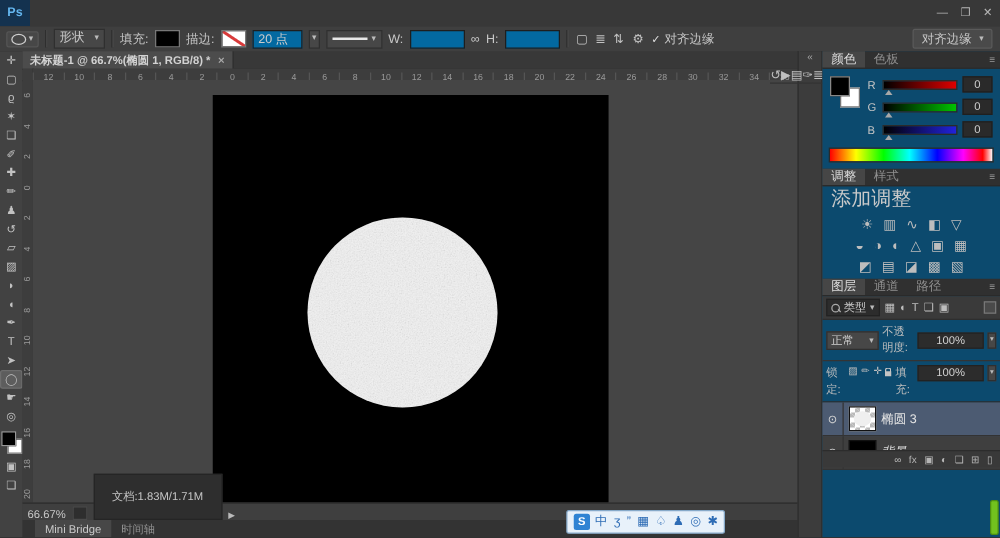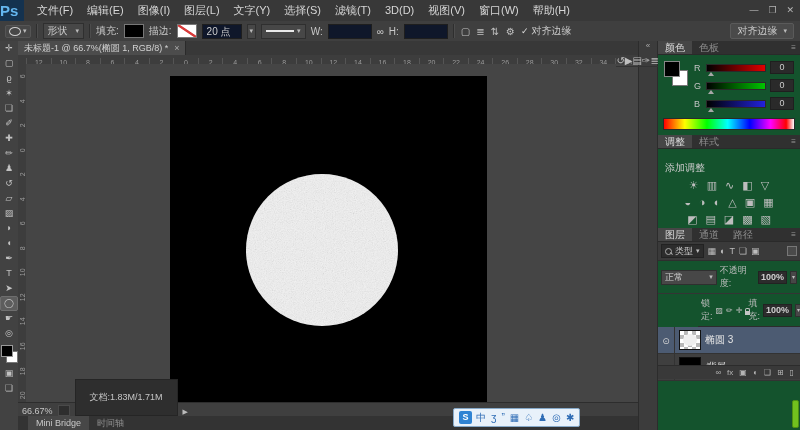--- a/index.html
+++ b/index.html
@@ -3,40 +3,40 @@
 <meta charset="utf-8">
 <style>
   html,body{margin:0;padding:0;background:#222;}
   #app{position:relative;width:800px;height:430px;overflow:hidden;background:#454545;
        font-family:"Liberation Sans","DejaVu Sans",sans-serif;font-size:11px;color:#cfcfcf;
        -webkit-font-smoothing:antialiased;}
   
   .menubar{position:absolute;top:0;left:0;right:0;height:21px;background:#383838;
            border-bottom:1px solid #2a2a2a;display:flex;align-items:center;}
   .pslogo{width:24px;height:21px;background:#14324f;color:#64b6ef;font-weight:bold;
-          font-size:15px;text-align:left;line-height:21px;}
+          font-size:10px;text-align:center;line-height:21px;}
   .menus{display:flex;align-items:center;margin-left:6px;}
   .menu-item{padding:0 7px;font-size:11px;color:#d6d6d6;line-height:21px;cursor:default;}
   .winctl{margin-left:auto;display:flex;align-items:center;padding-right:6px;gap:10px;}
   .wbtn{color:#b5b5b5;font-size:9px;line-height:21px;}
   
   .optionsbar{position:absolute;top:21px;left:0;right:0;height:20px;background:#3f3f3f;
               border-bottom:1px solid #2b2b2b;display:flex;align-items:center;gap:5px;
               padding-left:5px;font-size:10px;color:#c8c8c8;white-space:nowrap;}
   .sep{width:1px;height:14px;background:#2e2e2e;border-right:1px solid #4c4c4c;}
   .tool-chip{display:flex;align-items:center;gap:2px;padding:1px 3px;border:1px solid #555;
              border-radius:2px;background:#474747;}
   .ellipse-glyph{display:inline-block;width:10px;height:7px;border:1px solid #cfcfcf;border-radius:50%;}
   .caret{font-size:7px;color:#bbb;}
   .select{display:flex;align-items:center;gap:8px;background:#474747;border:1px solid #2f2f2f;
           padding:0 4px;height:14px;line-height:14px;}
   .swatch{display:inline-block;width:18px;height:12px;border:1px solid #777;}
   .fill-swatch{background:#000;}
   .stroke-swatch{background:linear-gradient(to top right,#fff 42%,#d83a3a 46%,#d83a3a 54%,#fff 58%);}
-  .field{display:inline-block;background:#0f172a;border:1px solid #1e1e1e;height:13px;
+  .field{display:inline-block;background:#0369a1;border:1px solid #1e1e1e;height:13px;
          line-height:13px;padding:0 4px;min-width:30px;color:#ccc;}
   .field.small{min-width:34px;}
   .caretbox{display:inline-block;background:#474747;border:1px solid #2f2f2f;height:13px;
             line-height:12px;padding:0 2px;font-size:7px;color:#bbb;}
   .stroke-type{display:flex;align-items:center;gap:3px;background:#474747;border:1px solid #2f2f2f;
                height:13px;padding:0 4px;}
   .stroke-type .line{display:inline-block;width:28px;height:2px;background:#e8e8e8;}
   .obicons{display:flex;gap:4px;}
   .obicon{font-size:10px;color:#c2c2c2;padding:0 1px;}
   .check{display:flex;align-items:center;gap:3px;}
@@ -49,21 +49,21 @@
            border-right:1px solid #333;display:flex;flex-direction:column;align-items:center;}
   .tool{width:16px;height:15px;line-height:15px;text-align:center;font-size:9px;color:#c2c2c2;}
   .tool .tglyph{font-size:9px;}
   .tool.selected{background:#5d5d5d;border:1px solid #6e6e6e;border-radius:2px;height:13px;line-height:13px;}
   .colorchips{position:relative;width:16px;height:18px;margin-top:4px;}
   .fgchip{position:absolute;left:0;top:0;width:10px;height:10px;background:#000;border:1px solid #999;z-index:2;}
   .bgchip{position:absolute;left:5px;top:6px;width:10px;height:10px;background:#fff;border:1px solid #777;}
   .toolbar .modebtn{margin-top:3px;}
   
   .docarea{position:absolute;top:41px;left:18px;right:160px;bottom:0;background:#454545;}
-  .tabbar{position:absolute;top:0;left:0;right:0;height:14px;background:#383838;border-bottom:1px solid #2c2c2c;}
+  .tabbar{position:absolute;top:0;left:0;right:0;height:14px;background:#383838;border-bottom:1px solid #2c2c2c;font-weight:bold;}
   .doctab{position:absolute;left:0;top:0;height:14px;background:#4c4c4c;display:flex;align-items:center;
           gap:6px;padding:0 6px;border-right:1px solid #2a2a2a;}
   .doctitle{font-size:9px;color:#d2d2d2;}
   .tabclose{font-size:9px;color:#aaa;}
   .hruler{position:absolute;top:14px;left:8px;right:0;height:9px;background:#3d3d3d;
           border-bottom:1px solid #2e2e2e;overflow:hidden;white-space:nowrap;}
   .hruler .rnum{display:inline-block;width:24.55px;text-align:center;font-size:7px;color:#9a9a9a;
                 border-left:1px solid #555;height:9px;line-height:9px;box-sizing:border-box;}
   .vruler{position:absolute;top:23px;left:0;width:8px;bottom:27px;background:#3d3d3d;
           border-right:1px solid #2e2e2e;overflow:hidden;}
@@ -83,61 +83,61 @@
   .btab{font-size:9px;padding:0 8px;height:14px;line-height:14px;color:#8f8f8f;}
   .btab.active{background:#474747;color:#c9c9c9;margin-left:10px;}
   
   .collapsed{position:absolute;top:41px;right:142px;width:18px;bottom:0;background:#3c3c3c;
              border-left:1px solid #2c2c2c;border-right:1px solid #2c2c2c;display:flex;
              flex-direction:column;align-items:center;}
   .collapse-arrows{font-size:8px;color:#aaa;height:10px;line-height:10px;}
   .cicon{width:16px;height:20px;line-height:20px;text-align:center;font-size:10px;color:#bfbfbf;
          border-bottom:1px solid #333;}
   
-  .panels{position:absolute;top:41px;right:0;width:142px;bottom:0;background:#14532d;}
+  .panels{position:absolute;top:41px;right:0;width:142px;bottom:0;background:#0c4a6e;}
   .ptabs{height:13px;background:#303030;display:flex;align-items:center;border-bottom:1px solid #2a2a2a;}
   .ptab{font-size:10px;padding:0 7px;height:13px;line-height:13px;color:#8f8f8f;}
   .ptab.active{background:#464646;color:#dcdcdc;}
   .pmenu{margin-left:auto;margin-right:4px;font-size:8px;color:#9a9a9a;}
   .color-body{display:flex;padding:6px 6px 2px 6px;gap:6px;}
   .cswatches{position:relative;width:24px;height:26px;}
   .cfg{position:absolute;left:0;top:0;width:14px;height:14px;background:#000;border:1px solid #888;z-index:2;}
   .cbg{position:absolute;left:8px;top:9px;width:14px;height:14px;background:#fff;border:1px solid #777;}
   .channels{flex:1;display:flex;flex-direction:column;gap:5px;}
   .chrow{display:flex;align-items:center;gap:4px;}
   .chlabel{width:8px;font-size:9px;color:#c4c4c4;}
   .chbar{position:relative;flex:1;height:6px;background:linear-gradient(to right,#000,var(--ch,#fff));
          border:1px solid #2a2a2a;}
   .chmark{position:absolute;left:1px;bottom:-5px;width:0;height:0;border:3px solid transparent;
           border-bottom:4px solid #a8a8a8;}
   .chval{width:22px;height:11px;line-height:11px;background:#2a2a2a;border:1px solid #1f1f1f;
          font-size:9px;text-align:center;color:#ccc;}
   .spectrum{height:10px;margin:6px 5px 5px 5px;border:1px solid #2a2a2a;
             background:linear-gradient(to right,#f00,#ff0 16%,#0f0 33%,#0ff 49%,#00f 66%,#f0f 82%,#f00 94%,#fff 100%);}
-  .addlabel{font-size:10px;color:#c9c9c9;padding:12px 0 2px 7px;}
+  .addlabel{font-size:16px;color:#c9c9c9;padding:0 0 2px 7px;}
   .adjrow{display:flex;justify-content:center;gap:8px;padding:2px 0;}
   .adjicon{font-size:11px;color:#bdbdbd;line-height:13px;}
   
   .filterrow{display:flex;align-items:center;gap:3px;padding:2px 3px;background:#3a3a3a;border-bottom:1px solid #2e2e2e;}
   .typesel{display:flex;align-items:center;gap:3px;background:#2c2c2c;border:1px solid #222;
            height:12px;padding:0 3px;font-size:9px;color:#c9c9c9;}
   .mag{display:inline-block;width:5px;height:5px;border:1px solid #aaa;border-radius:50%;position:relative;}
   .mag::after{content:"";position:absolute;left:4px;top:4px;width:3px;height:1px;background:#aaa;transform:rotate(45deg);}
   .ficon{font-size:9px;color:#bdbdbd;padding:0 1px;}
   .ftoggle{margin-left:auto;width:8px;height:8px;border:1px solid #777;background:#4a4a4a;}
   .blendrow{display:flex;align-items:center;gap:3px;padding:3px 3px;border-bottom:1px solid #343434;}
   .blendsel{display:flex;align-items:center;background:#474747;border:1px solid #2f2f2f;height:13px;
             padding:0 3px;width:52px;font-size:9px;color:#d0d0d0;}
   .blendsel .caret{margin-left:auto;}
   .oplabel,.locklabel,.filllabel{font-size:9px;color:#bdbdbd;}
-  .opval{background:#2c2c2c;border:1px solid #222;height:11px;line-height:11px;padding:0 2px;
-         font-size:9px;color:#d0d0d0;font-weight:bold;}
+  .opval{background:#2c2c2c;border:1px solid #222;height:11px;line-height:11px;padding:0 14px;
+         font-size:9px;color:#d0d0d0;}
   .caretbox2{background:#474747;border:1px solid #2f2f2f;height:11px;line-height:10px;padding:0 1px;
              font-size:6px;color:#bbb;}
-  .lockrow{display:flex;align-items:center;gap:3px;padding:3px 3px;border-bottom:1px solid #2c2c2c;margin-left:40px;}
+  .lockrow{display:flex;gap:3px;padding:3px 3px;border-bottom:1px solid #2c2c2c;}
   .lockicons{display:flex;gap:3px;}
   .licon{font-size:8px;color:#bdbdbd;}
   .csslock{position:relative;display:inline-block;width:7px;height:9px;}
   .csslock i{position:absolute;left:0;bottom:0;width:5px;height:4px;background:#c4c4c4;}
   .csslock i::before{content:"";position:absolute;top:-3px;left:0px;width:3px;height:3px;
                      border:1px solid #c4c4c4;border-bottom:none;border-radius:2px 2px 0 0;}
   .layerlist{background:#3f3f3f;}
   .layerrow{display:flex;align-items:center;height:26px;border-bottom:1px solid #333;gap:4px;}
   .layerrow.selected{background:#4c5b72;}
   .eyebox{width:16px;text-align:center;border-right:1px solid #333;height:26px;line-height:26px;}
@@ -165,34 +165,20 @@
   .greenbar{position:absolute;right:1px;bottom:2px;width:5px;height:26px;background:#72c11e;
             border-radius:2px;border:1px solid #4e8f12;}
 </style>
 </head>
 <body>
 
 <div id="app">
 
   <header class="menubar">
     <span class="pslogo">Ps</span>
-    <nav class="menus">
-
-    <span class="menu-item">文件(F)</span>
-        <span class="menu-item">编辑(E)</span>
-        <span class="menu-item">图像(I)</span>
-        <span class="menu-item">图层(L)</span>
-        <span class="menu-item">文字(Y)</span>
-        <span class="menu-item">选择(S)</span>
-        <span class="menu-item">滤镜(T)</span>
-        <span class="menu-item">3D(D)</span>
-        <span class="menu-item">视图(V)</span>
-        <span class="menu-item">窗口(W)</span>
-        <span class="menu-item">帮助(H)</span>
-      </nav>
     <div class="winctl">
       <span class="wbtn">—</span>
       <span class="wbtn">❐</span>
       <span class="wbtn">✕</span>
     </div>
   </header>
 
   <div class="optionsbar">
     <span class="tool-chip">
       <span class="ellipse-glyph"></span>

